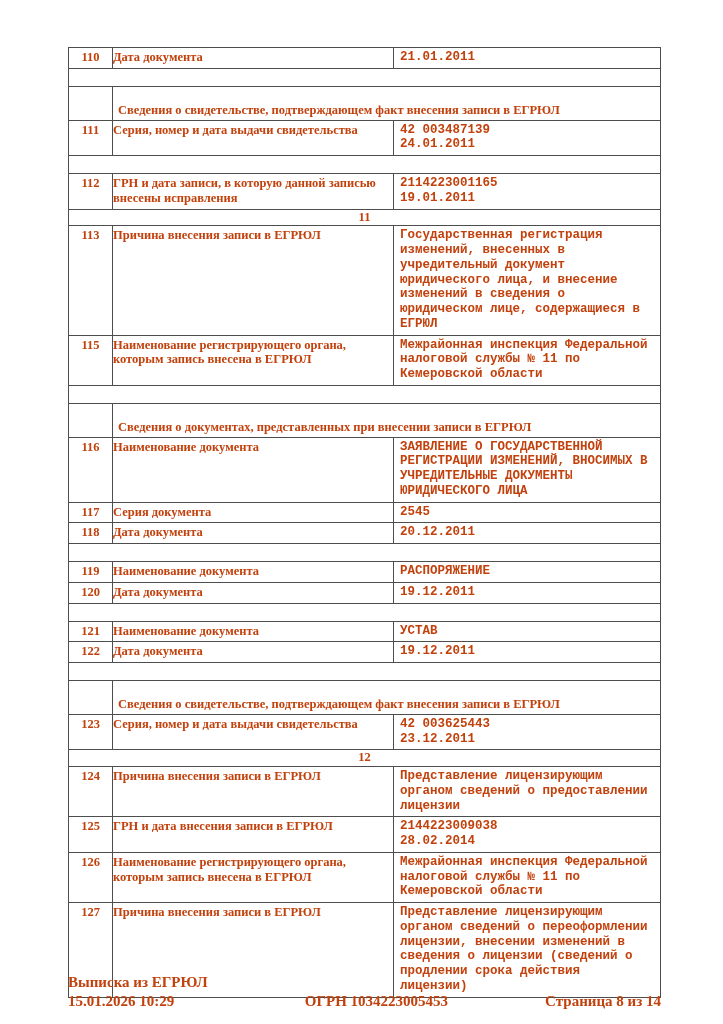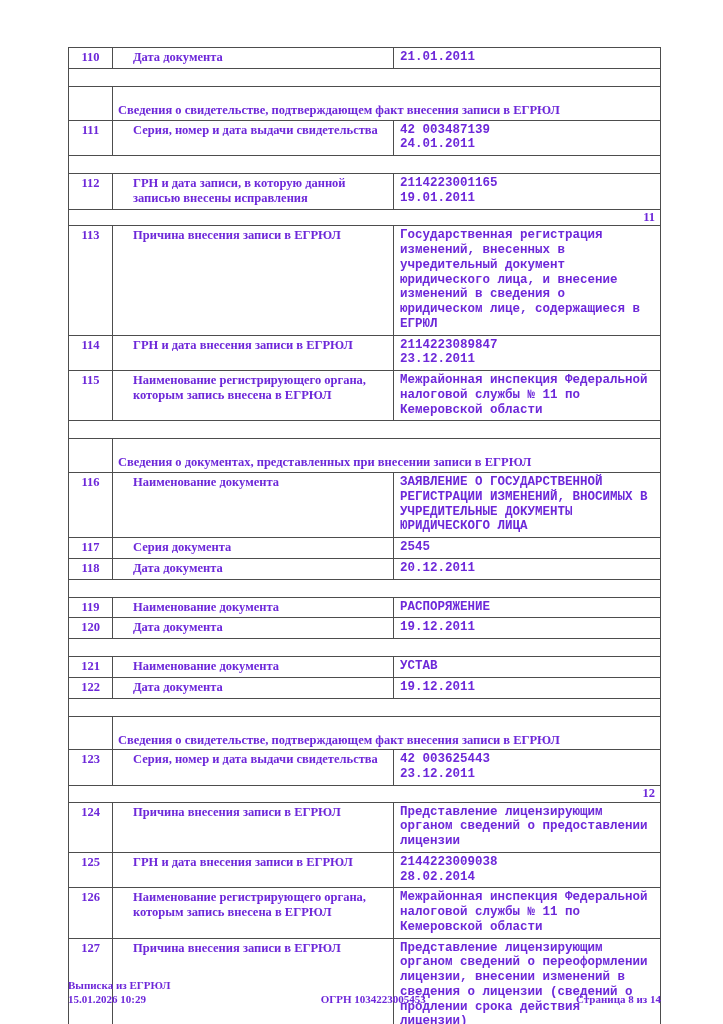--- a/index.html
+++ b/index.html
@@ -8,21 +8,21 @@
     background: #ffffff;
   }
   .page {
     position: relative;
     width: 723px;
     height: 1024px;
     box-sizing: border-box;
     background: #ffffff;
     font-family: "Liberation Serif", "DejaVu Serif", serif;
     font-weight: bold;
-    color: #6d28d9;
+    color: #c2410c;
     overflow: hidden;
   }
   .doc-table {
     position: absolute;
     left: 68px;
     top: 47px;
     border-collapse: collapse;
     table-layout: fixed;
     width: 592px;
     font-size: 12.5px;
@@ -32,47 +32,47 @@
     border: 1px solid #4d4d4d;
     vertical-align: top;
     padding: 2px 5px 3px 5px;
     overflow: hidden;
   }
   td.c-num {
     text-align: center;
     padding-left: 2px;
     padding-right: 2px;
   }
-  td.c-label { padding-left: 20px; }
+  td.c-label { padding-left: 0; }
   td.c-value { padding-left: 6px; }
   tr.spacer-row td {
     height: 17px;
     padding: 0;
   }
   td.section-cell {
     text-align: left;
     padding-top: 16px;
     padding-bottom: 2px;
   }
   td.group-cell {
-    text-align: right;
+    text-align: center;
     padding-top: 0;
     padding-bottom: 1px;
     margin-left: 20px;
   }
   .val-line { display: block; font-family: Liberation Mono, monospace; }
   .footer {
     position: absolute;
     left: 68px;
     right: 62px;
     top: 962px;
     display: flex;
     justify-content: space-between;
     align-items: flex-end;
-    font-size: 11px;
+    font-size: 15px;
     line-height: 1.3;
   }
   .footer .f-left { text-align: left; }
   .footer .f-center { text-align: center; margin-top: 30px; }
   .footer .f-right { text-align: right; }
 </style>
 </head>
 <body>
 
 <div class="page">
@@ -118,28 +118,20 @@
           </td>
         </tr>
         <tr>
           <td colspan="3" class="group-cell">11</td>
         </tr>
         <tr>
           <td class="c-num">113</td>
           <td class="c-label">Причина внесения записи в ЕГРЮЛ</td>
           <td class="c-value">
             <span class="val-line">Государственная регистрация изменений, внесенных в учредительный документ юридического лица, и внесение изменений в сведения о юридическом лице, содержащиеся в ЕГРЮЛ</span>
-          </td>
-        </tr>
-        <tr>
-          <td class="c-num">114</td>
-          <td class="c-label">ГРН и дата внесения записи в ЕГРЮЛ</td>
-          <td class="c-value">
-            <span class="val-line">2114223089847</span>
-            <span class="val-line">23.12.2011</span>
           </td>
         </tr>
         <tr>
           <td class="c-num">115</td>
           <td class="c-label">Наименование регистрирующего органа, которым запись внесена в ЕГРЮЛ</td>
           <td class="c-value">
             <span class="val-line">Межрайонная инспекция Федеральной налоговой службы № 11 по Кемеровской области</span>
           </td>
         </tr>
         <tr class="spacer-row">

